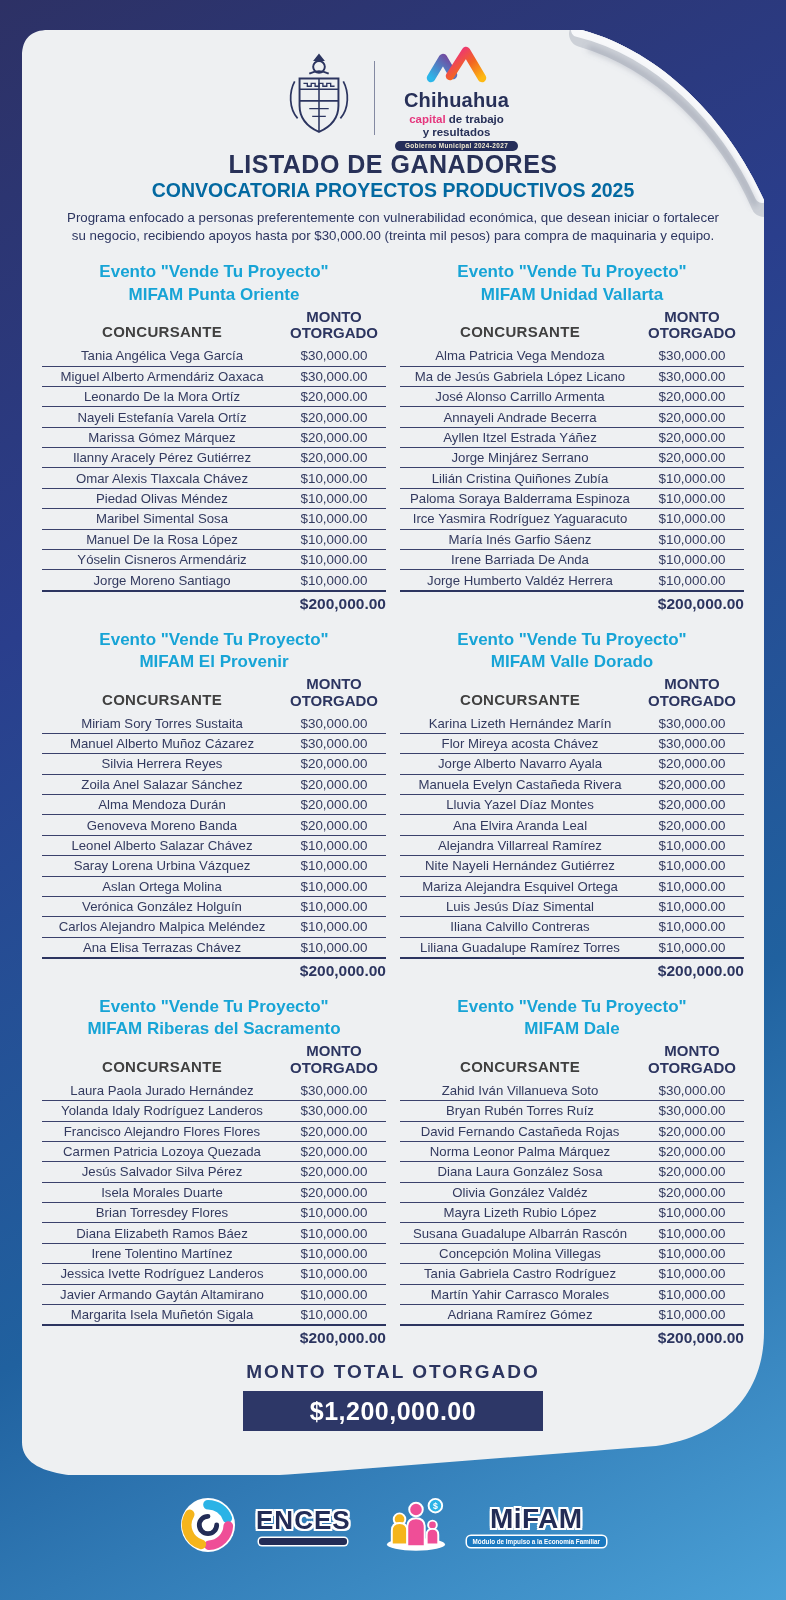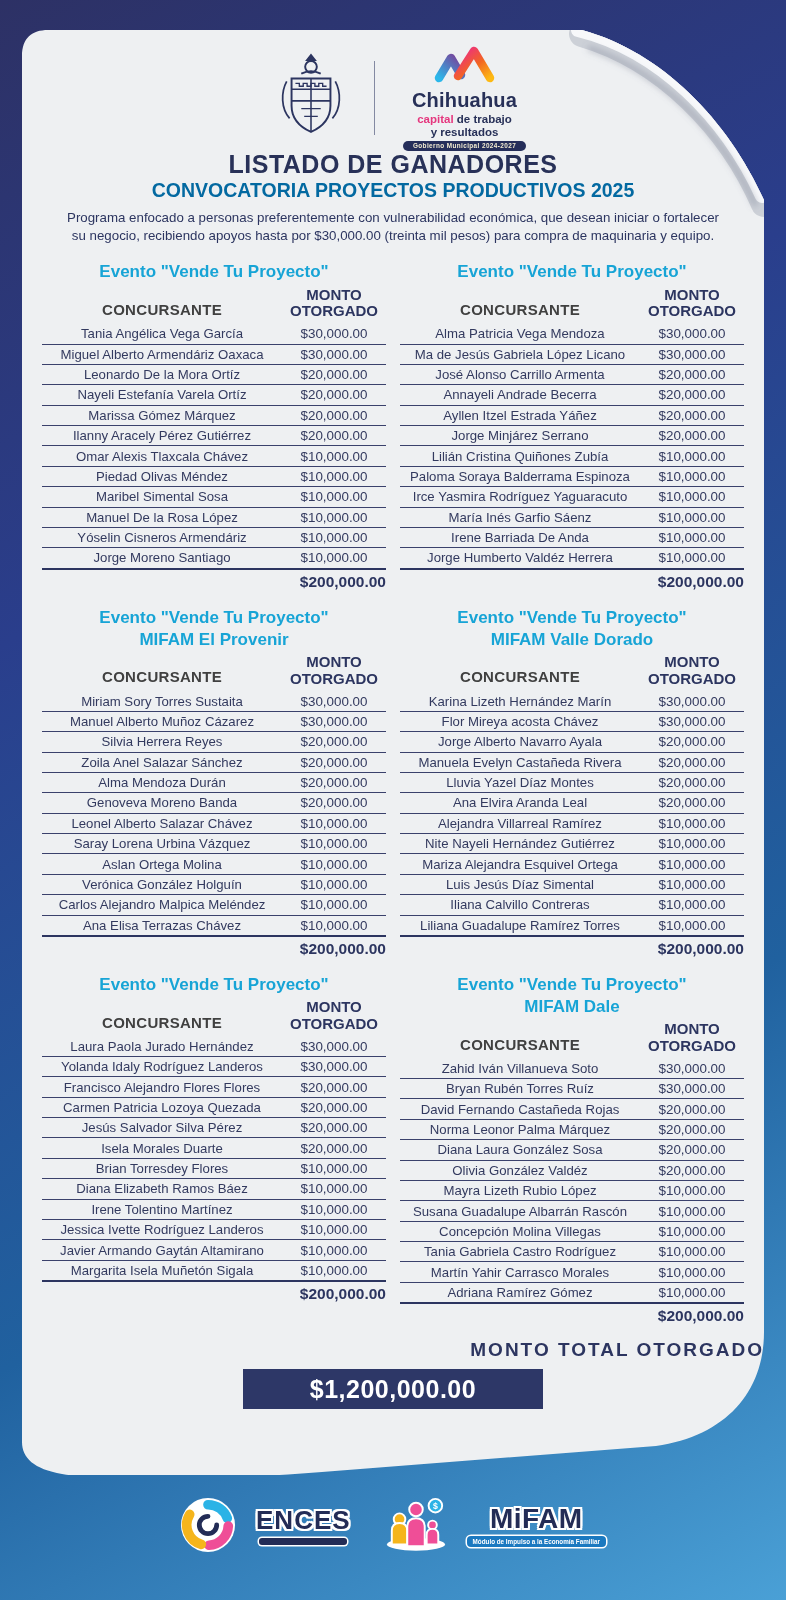--- a/index.html
+++ b/index.html
@@ -9,21 +9,21 @@
     background:linear-gradient(152deg,#2d3165 0%,#2a3e8c 32%,#20619f 68%,#4aa0d6 100%);
   }
   .paper{
     position:absolute;left:22px;top:30px;width:742px;height:1445px;
     background:#eef0f2;
     clip-path:path('M 26 0 L 560 0 C 640 22 706 90 742 170 L 742 1302 C 742 1362 704 1406 634 1416 L 300 1442 C 200 1450 90 1452 40 1444 C 12 1439 0 1428 0 1412 L 0 26 C 0 8 10 0 26 0 Z');
     display:flex;flex-direction:column;padding-top:20px;box-sizing:border-box;
   }
   .curl{position:absolute;top:0;right:0;pointer-events:none;}
   
-  .brand-row{display:flex;align-items:center;justify-content:center;gap:28px;height:96px;margin-bottom:4px;padding-left:16px;}
+  .brand-row{display:flex;align-items:center;justify-content:center;gap:20px;height:96px;margin-bottom:4px;padding-left:16px;}
   .vline{width:1px;height:74px;background:#2c3560;opacity:.55;}
   .brand{display:flex;flex-direction:column;align-items:center;line-height:1.05;}
   .brand-name{font-size:20px;font-weight:bold;color:#273058;margin-top:2px;letter-spacing:.2px;}
   .brand-tag{font-size:11.5px;font-weight:bold;color:#273058;margin-top:2px;}
   .brand-tag .hl{color:#e5377e;}
   .brand-tag2{font-size:11.5px;font-weight:bold;color:#273058;}
   .brand-badge{background:#252e5a;color:#f3ecd2;font-size:6.4px;font-weight:bold;padding:2px 10px;border-radius:6px;margin-top:3px;letter-spacing:.4px;}
   
   .title{font-size:25px;font-weight:bold;color:#283158;text-align:center;letter-spacing:.5px;line-height:1.15;}
   .subtitle{font-size:19.5px;font-weight:bold;color:#0369a1;text-align:center;margin-top:3px;}
@@ -34,21 +34,21 @@
   .t-head{display:flex;align-items:flex-end;margin:3px 0 4px;}
   .h-name{flex:1;text-align:center;font-weight:bold;font-size:15px;color:#404040;letter-spacing:.3px;padding-bottom:2px;}
   .h-amt{width:104px;text-align:center;font-weight:bold;font-size:15px;line-height:1.12;color:#2c3560;}
   .t-row{display:flex;align-items:center;border-bottom:1px solid #3a416c;padding:2.2px 0;}
   .t-row.last{border-bottom-width:2.5px;border-bottom-color:#2c3560;}
   .c-name{flex:1;text-align:center;font-size:13.2px;color:#333a5f;white-space:nowrap;}
   .c-amt{width:104px;text-align:center;font-size:13.4px;color:#333a5f;}
   .t-total{display:flex;justify-content:flex-end;padding-top:3px;}
   .total-val{width:110px;text-align:right;font-weight:bold;font-size:15.5px;color:#2c3560;}
   
-  .gt-label{font-size:19px;font-weight:bold;color:#2c3560;text-align:right;letter-spacing:2px;margin-top:14px;}
+  .gt-label{font-size:19px;font-weight:bold;color:#2c3560;text-align:center;letter-spacing:2px;margin-top:14px;}
   .gt-box{width:300px;height:40px;background:#2d3767;color:#fff;display:flex;align-items:center;justify-content:center;font-size:25px;font-weight:bold;margin:8px auto 0;letter-spacing:.5px;}
   
   .footer{position:absolute;left:0;top:1497px;width:100%;display:flex;justify-content:center;align-items:center;gap:34px;}
   .logo{display:flex;align-items:center;gap:20px;}
   .logo-col{display:flex;flex-direction:column;align-items:center;}
   .outline-txt{
     font-weight:bold;color:#232c56;
     text-shadow:-2px 0 0 #fff,2px 0 0 #fff,0 -2px 0 #fff,0 2px 0 #fff,-2px -2px 0 #fff,2px 2px 0 #fff,-2px 2px 0 #fff,2px -2px 0 #fff;
   }
   .ences-text{font-size:26px;letter-spacing:1px;}
@@ -114,20 +114,21 @@
   </header>
 
   <h1 class="title" style="margin:0;">LISTADO DE GANADORES</h1>
   <h2 class="subtitle" style="margin:0;">CONVOCATORIA PROYECTOS PRODUCTIVOS 2025</h2>
   <p class="desc" style="margin-bottom:0;">Programa enfocado a personas preferentemente con vulnerabilidad económica, que desean iniciar o fortalecer su negocio, recibiendo apoyos hasta por $30,000.00 (treinta mil pesos) para compra de maquinaria y equipo.</p>
 
   <div class="tables-grid">
       <section class="event-table">
         <div class="evt-title">
           <div class="evt-line">Evento "Vende Tu Proyecto"</div>
+          <div class="evt-line">MIFAM Punta Oriente</div>
         </div>
         <div class="t-head">
           <div class="h-name">CONCURSANTE</div>
           <div class="h-amt">MONTO OTORGADO</div>
         </div>
         <div class="t-row">
           <div class="c-name">Tania Angélica Vega García</div>
           <div class="c-amt">$30,000.00</div>
         </div>
         <div class="t-row">
@@ -174,20 +175,21 @@
           <div class="c-name">Jorge Moreno Santiago</div>
           <div class="c-amt">$10,000.00</div>
         </div>
         <div class="t-total">
           <div class="total-val">$200,000.00</div>
         </div>
       </section>
       <section class="event-table">
         <div class="evt-title">
           <div class="evt-line">Evento "Vende Tu Proyecto"</div>
+          <div class="evt-line">MIFAM Unidad Vallarta</div>
         </div>
         <div class="t-head">
           <div class="h-name">CONCURSANTE</div>
           <div class="h-amt">MONTO OTORGADO</div>
         </div>
         <div class="t-row">
           <div class="c-name">Alma Patricia Vega Mendoza</div>
           <div class="c-amt">$30,000.00</div>
         </div>
         <div class="t-row">
@@ -356,20 +358,21 @@
           <div class="c-name">Liliana Guadalupe Ramírez Torres</div>
           <div class="c-amt">$10,000.00</div>
         </div>
         <div class="t-total">
           <div class="total-val">$200,000.00</div>
         </div>
       </section>
       <section class="event-table">
         <div class="evt-title">
           <div class="evt-line">Evento "Vende Tu Proyecto"</div>
+          <div class="evt-line">MIFAM Riberas del Sacramento</div>
         </div>
         <div class="t-head">
           <div class="h-name">CONCURSANTE</div>
           <div class="h-amt">MONTO OTORGADO</div>
         </div>
         <div class="t-row">
           <div class="c-name">Laura Paola Jurado Hernández</div>
           <div class="c-amt">$30,000.00</div>
         </div>
         <div class="t-row">

